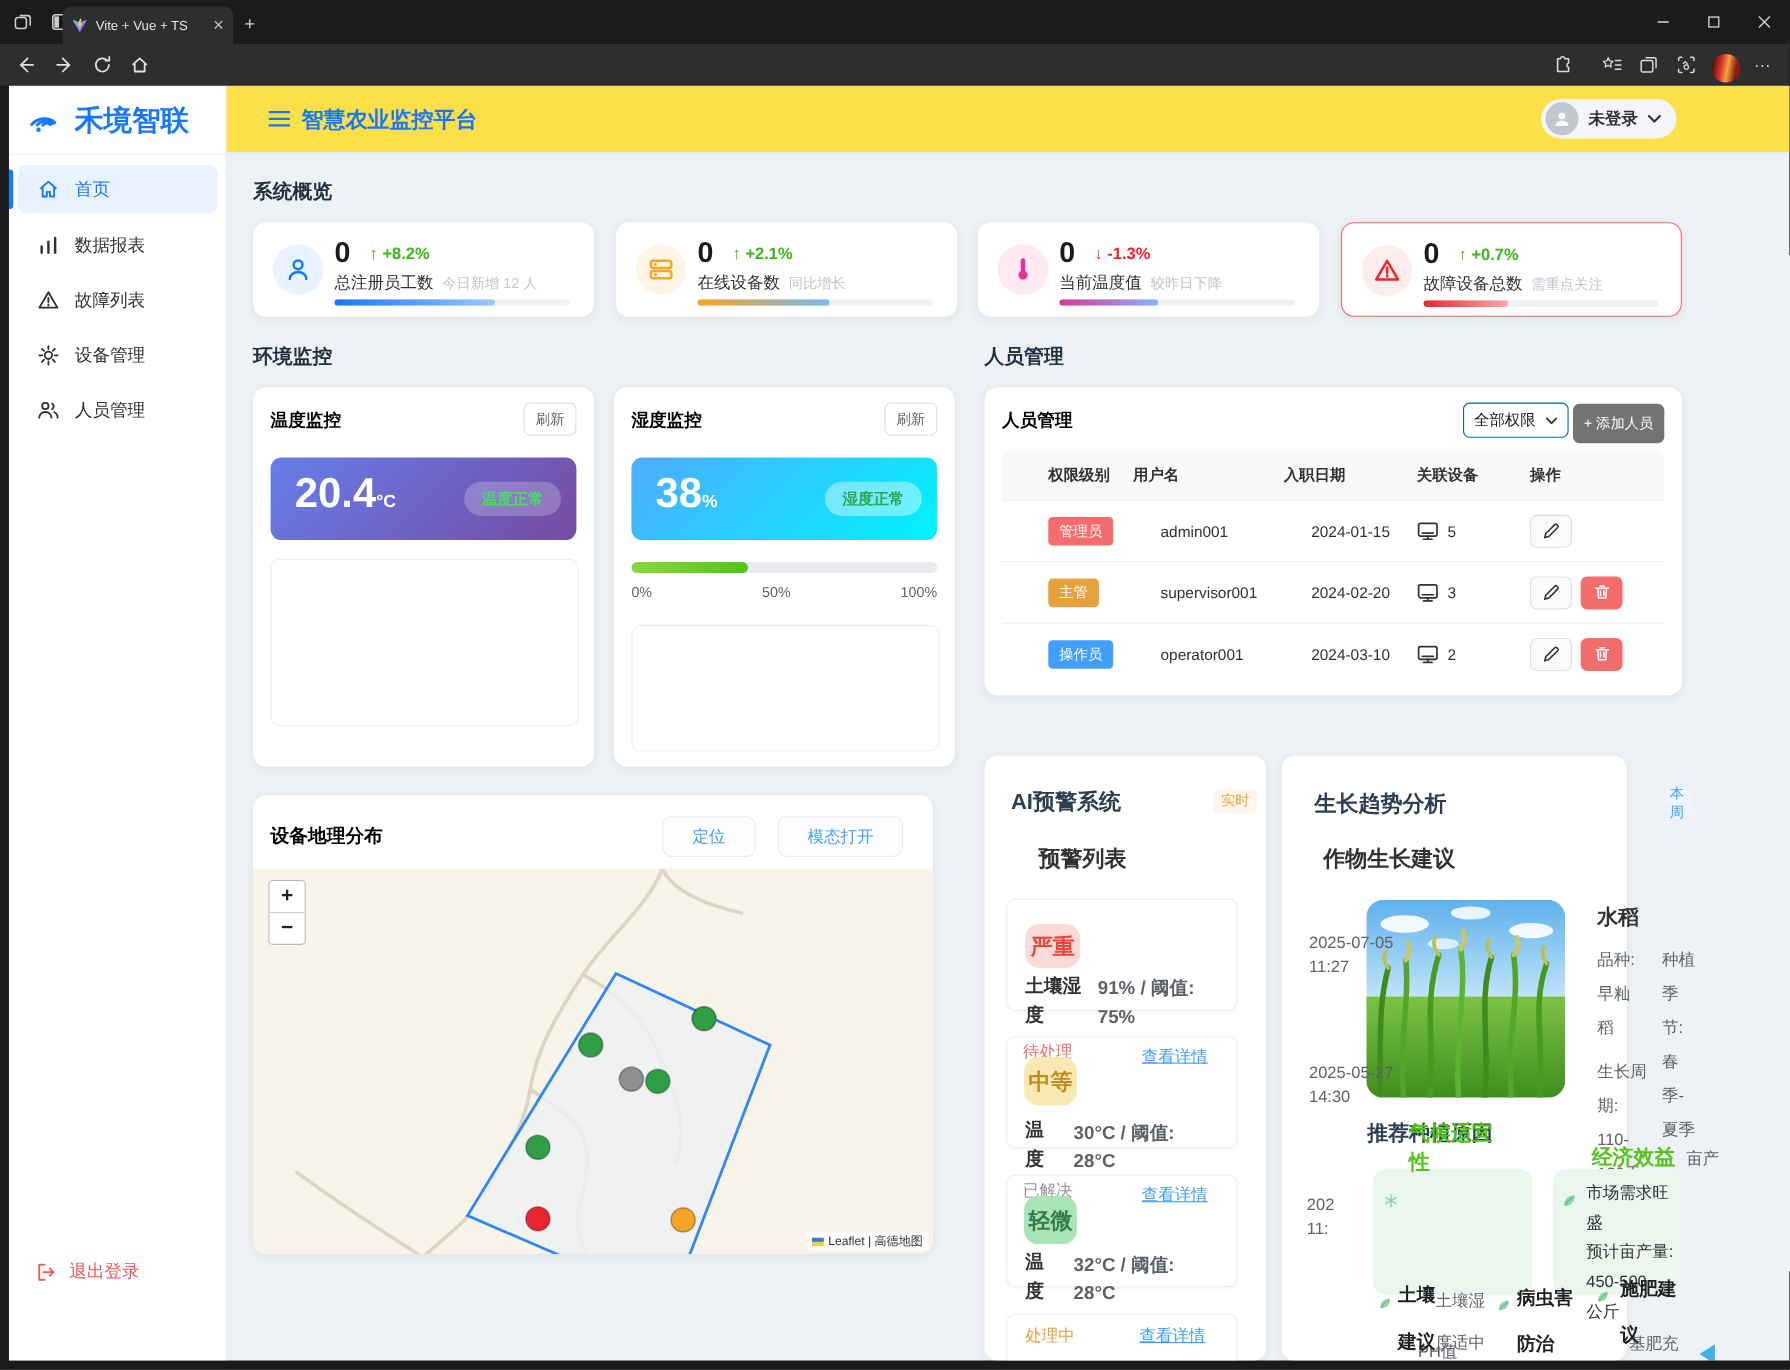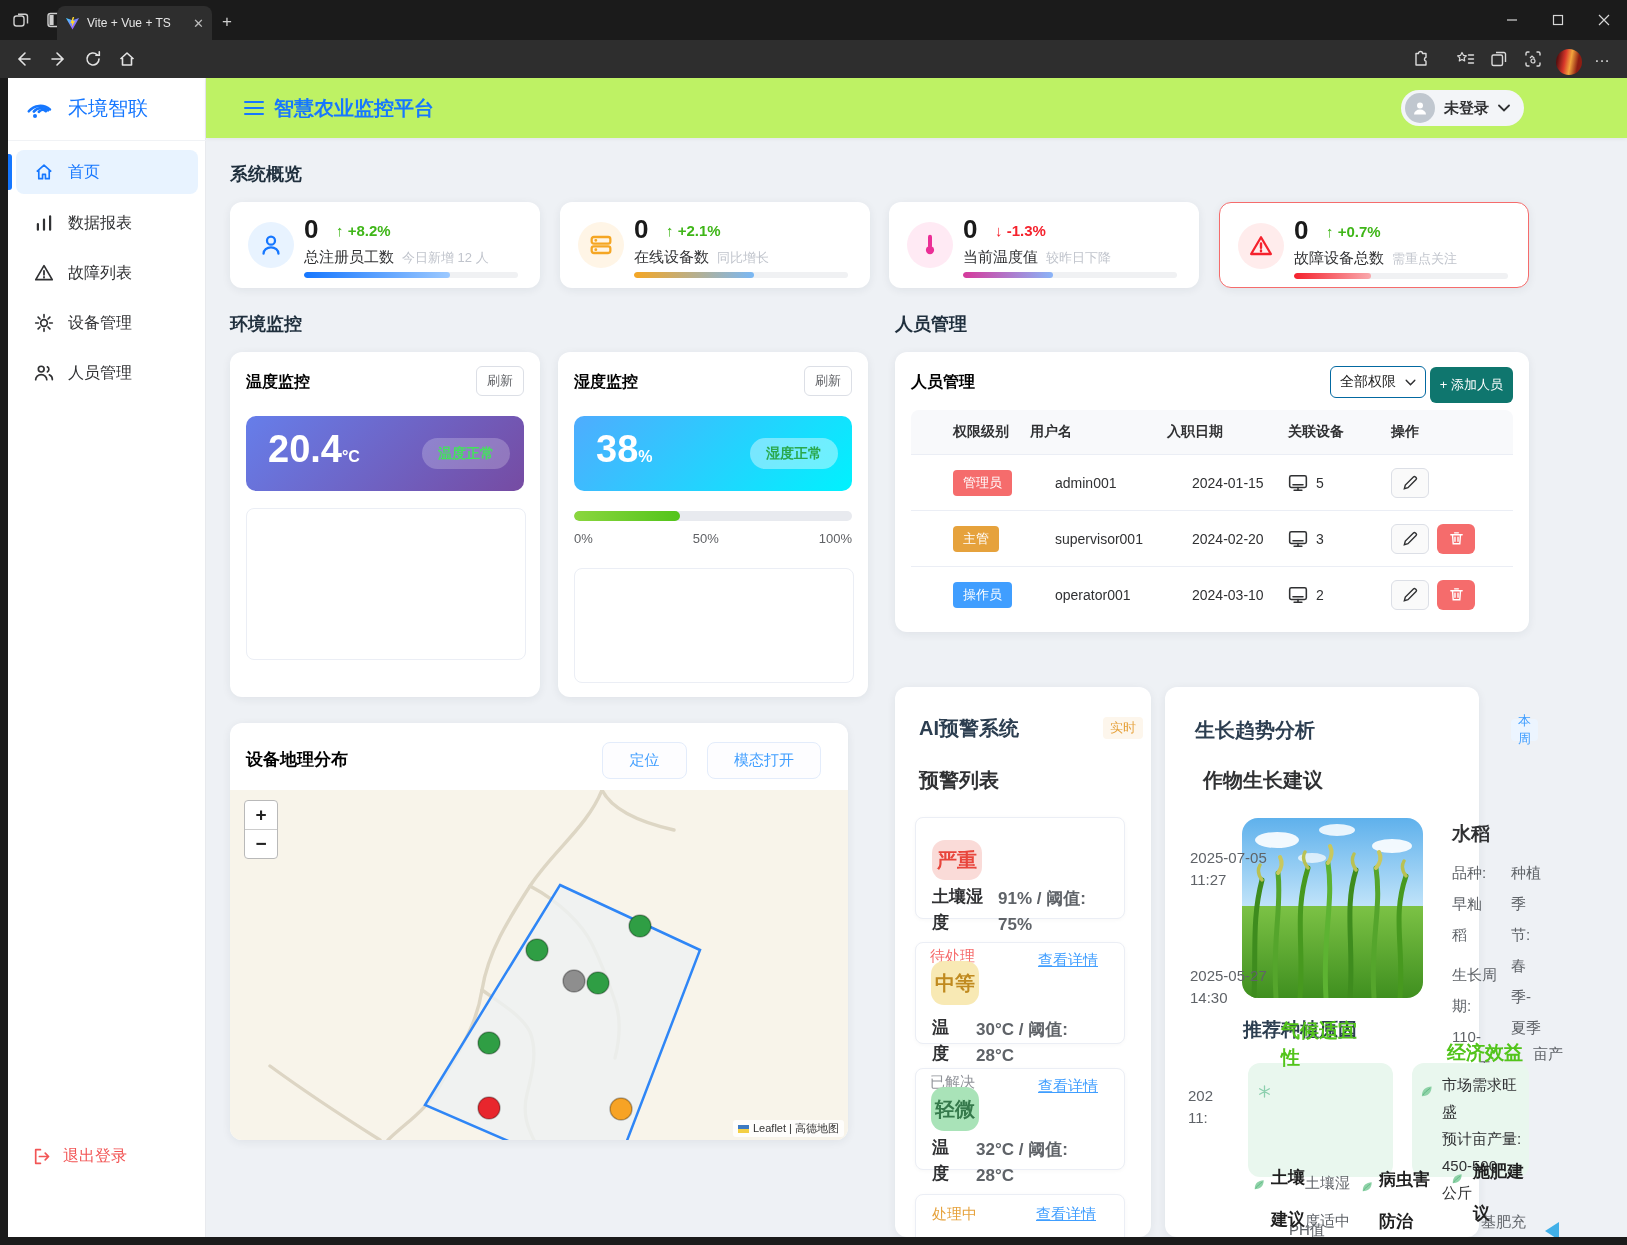--- a/index.html
+++ b/index.html
@@ -14,28 +14,28 @@
   .toolbar{position:absolute;left:0;top:40px;width:1627px;height:38px;background:#2e2e2e;}
   .urlpill{position:absolute;left:152px;top:45px;width:1238px;height:28px;background:#1c1c1c;border-radius:14px;display:flex;align-items:center;padding:0 12px;box-sizing:border-box;gap:9px;}
   .urltext{color:#ececec;font-size:13px;}
   .winctl{position:absolute;top:0;height:40px;width:46px;display:flex;align-items:center;justify-content:center;}
   
   .page{position:absolute;left:8px;top:78px;width:1619px;height:1159px;background:#eef1f5;overflow:hidden;}
   .edge-strip{position:absolute;background:#1b1b1b;z-index:60;}
   
   .sidebar{position:absolute;left:0;top:0;width:198px;height:1159px;background:#fff;border-right:1px solid #e8eaee;box-sizing:border-box;}
   .logo-row{position:absolute;left:18px;top:14px;display:flex;align-items:center;gap:10px;}
-  .logo-text{color:#1677ff;font-size:20px;font-weight:normal;text-align:right;}
+  .logo-text{color:#1677ff;font-size:26px;font-weight:bold;text-align:right;}
   .side-div{position:absolute;left:0;top:62px;width:198px;border-top:1px solid #f0f2f5;}
   .nav-item{position:absolute;left:8px;width:182px;height:44px;border-radius:8px;display:flex;align-items:center;gap:14px;padding-left:18px;box-sizing:border-box;color:#303133;font-size:16px;cursor:pointer;}
   .nav-item.active{background:#e8f3ff;color:#1677ff;}
   .nav-item.active:before{content:"";position:absolute;left:-8px;top:4px;bottom:4px;width:4px;background:#1677ff;border-radius:0 3px 3px 0;}
   .logout-row{position:absolute;left:24px;top:1068px;display:flex;align-items:center;gap:12px;color:#f25555;font-size:16px;cursor:pointer;}
   
-  .topbar{position:absolute;left:198px;top:0;width:1421px;height:60px;background:#bef264;box-shadow:0 1px 4px rgba(0,21,41,.06);}
+  .topbar{position:absolute;left:198px;top:0;width:1421px;height:60px;background:#fde047;box-shadow:0 1px 4px rgba(0,21,41,.06);}
   .app-title{position:absolute;left:68px;top:17px;color:#1677ff;font-size:20px;font-weight:bold;}
   .userchip{position:absolute;right:103px;top:12px;height:36px;background:#f3f5f8;border-radius:18px;display:flex;align-items:center;gap:9px;padding:0 14px 0 4px;cursor:pointer;}
   .userchip .name{font-size:15px;font-weight:bold;color:#303133;}
   .avatar{width:30px;height:30px;border-radius:50%;background:#c0c7cf;display:flex;align-items:center;justify-content:center;}
   
   .h-section{position:absolute;color:#1f2f3d;font-size:18px;font-weight:bold;}
   .card{position:absolute;background:#fff;border-radius:12px;box-shadow:0 2px 10px rgba(31,45,61,.07);box-sizing:border-box;}
   
   .stat{width:310px;height:86px;}
   .stat .iconwrap{position:absolute;left:18px;top:20px;width:46px;height:46px;border-radius:50%;display:flex;align-items:center;justify-content:center;}
@@ -58,21 +58,21 @@
   .banner .unit{font-size:16px;font-weight:bold;}
   .pill{position:absolute;right:14px;top:22px;height:31px;padding:0 16px;border-radius:16px;display:flex;align-items:center;font-size:14px;font-weight:bold;}
   .pill.t{background:rgba(255,255,255,.22);color:#45e05f;}
   .pill.h{background:rgba(255,255,255,.4);color:#2aa84c;}
   .emptybox{position:absolute;left:16px;border:1px solid #ebeef5;border-radius:8px;background:#fff;}
   .track2{position:absolute;left:16px;top:159px;width:278px;height:10px;background:#e8eaef;border-radius:5px;overflow:hidden;}
   .fill2{width:38%;height:100%;border-radius:5px;background:linear-gradient(90deg,#8bd63f,#52c41a);}
   .ticks{position:absolute;left:16px;top:179px;width:278px;display:flex;justify-content:space-between;font-size:13px;color:#606266;}
   
   .pselect{position:absolute;right:103px;top:14px;width:96px;height:32px;border:1px solid #0369a1;border-radius:6px;background:#fff;display:flex;align-items:center;justify-content:space-between;padding:0 9px;font-size:14px;color:#1a1a1a;box-sizing:border-box;cursor:pointer;}
-  .addbtn{position:absolute;right:16px;top:15px;height:20px;padding:18px 10px;background:#0f766e;border:none;border-radius:6px;color:#fff;font-size:13px;display:flex;align-items:center;cursor:pointer;}
+  .addbtn{position:absolute;right:16px;top:15px;height:20px;padding:18px 10px;background:#737373;border:none;border-radius:6px;color:#fff;font-size:13px;display:flex;align-items:center;cursor:pointer;}
   .ptable{position:absolute;left:16px;top:58px;width:602px;}
   .prow{display:grid;grid-template-columns:119px 137px 121px 103px 1fr;align-items:center;height:55px;border-top:1px solid #ebeef5;}
   .prow>*:first-child{margin-left:42px;}
   .phead{height:44px;background:#f8f9fb;border-radius:8px 8px 0 0;border-top:none;font-weight:bold;font-size:14px;color:#303133;}
   .pcell{font-size:14px;color:#303133;margin-left:25px;}
   .rbadge{display:inline-flex;align-items:center;justify-content:center;height:26px;padding:0 10px;border-radius:4px;color:#fff;font-size:13px;width:max-content;}
   .rbadge.admin{background:#f56c6c;} .rbadge.sup{background:#e6a23c;} .rbadge.op{background:#409eff;}
   .devcell{display:flex;align-items:center;gap:8px;font-size:14px;color:#303133;}
   .acts{display:flex;gap:8px;}
   .editbtn{width:38px;height:30px;border:1px solid #dcdfe6;border-radius:6px;background:#fafafa;display:flex;align-items:center;justify-content:center;cursor:pointer;}
@@ -566,21 +566,21 @@
               </svg>
             </span>
           <span>Leaflet | 高德地图</span>
         </div>
       </div>
     </div>
 
     <div class="card" style="left:887px;top:609px;width:256px;height:550px;border-radius:12px">
       <div class="big-subtitle" style="left:24px;top:28px">AI预警系统</div>
       <div class="tagbadge tag-rt" style="left:208px;top:30px">实时</div>
-      <div class="big-subtitle" style="left:24px;top:80px;color:#303133">预警列表</div>
+      <div class="big-subtitle" style="left:49px;top:80px;color:#303133">预警列表</div>
 
       <div class="alertbox" style="top:130px">
         <div class="sevbadge sev-high" style="left:16px;top:22px;width:50px;height:40px">严重</div>
         <div class="ametric" style="left:16px;top:66px">土壤湿
 度</div>
         <div class="avalue" style="left:82px;top:68px">91% / 阈值:
 75%</div>
       </div>
 
       <div class="alertbox" style="top:255px">

